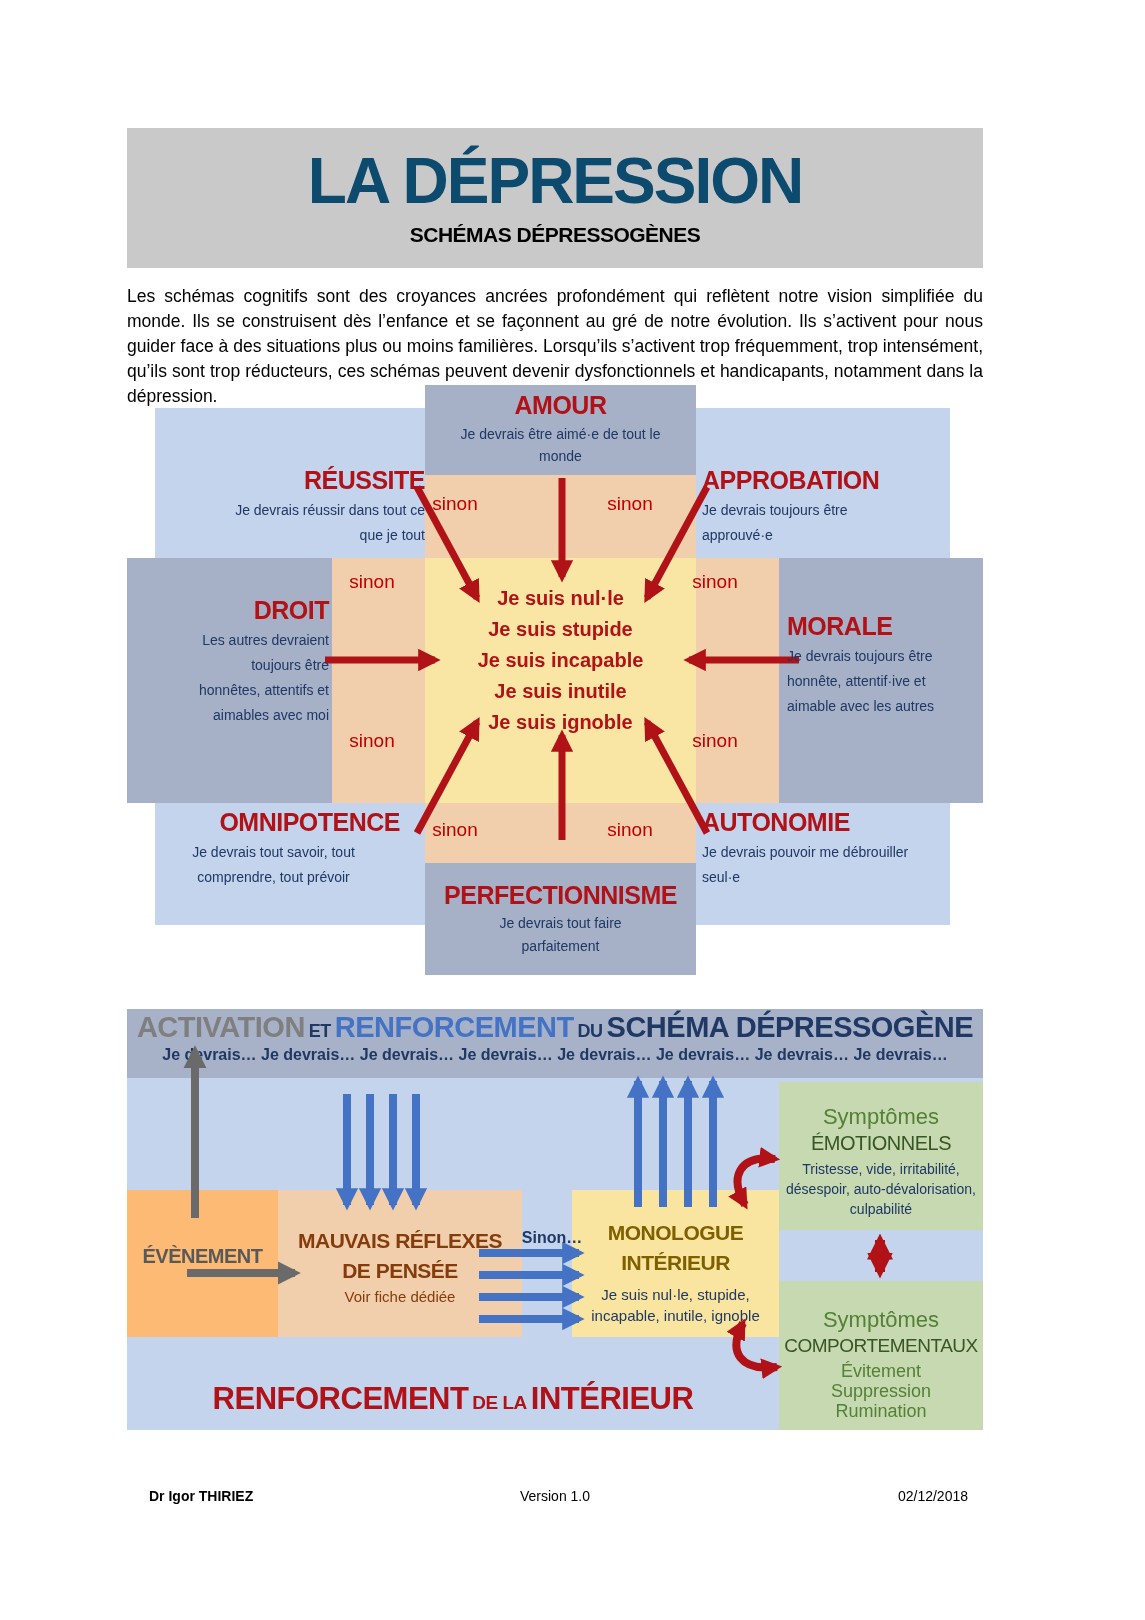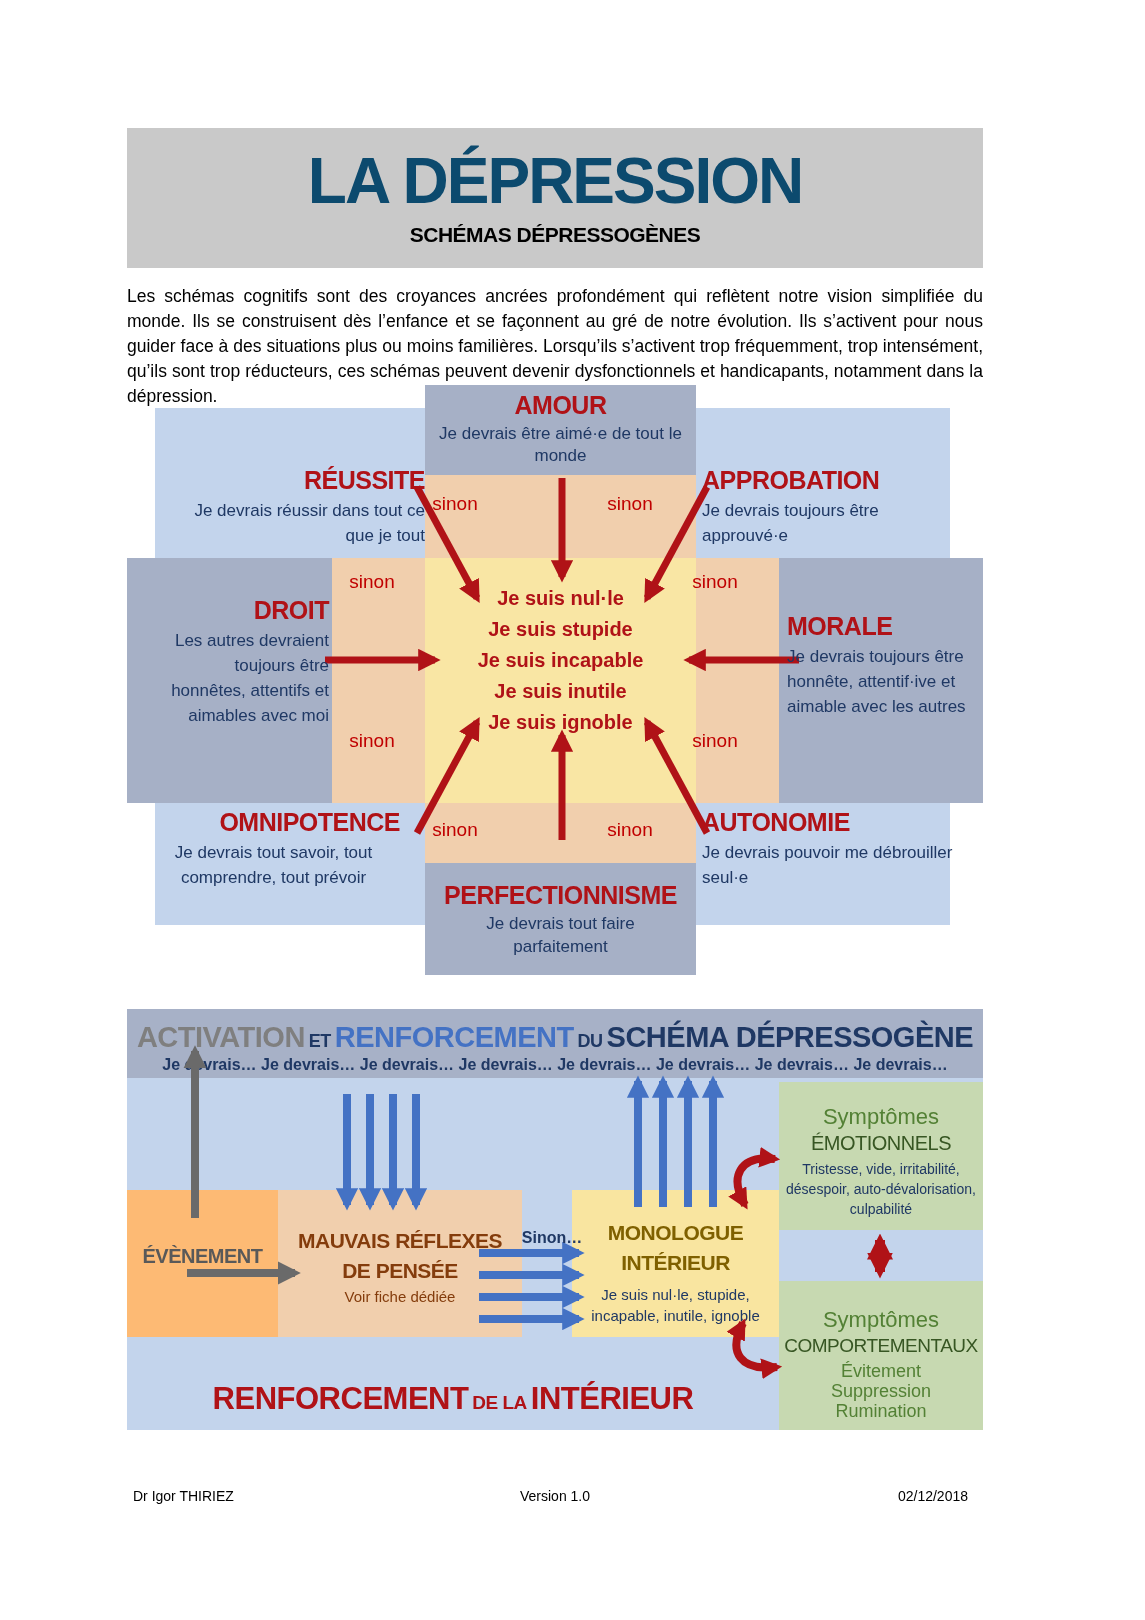--- a/index.html
+++ b/index.html
@@ -20,28 +20,28 @@
   
   #schema-diagram{left:127px;top:385px;width:856px;height:590px;}
   .bg{position:absolute;}
   .blue-bg{background:#c3d4ec;}
   .gray-bg{background:#a6b0c6;}
   .peach-bg{background:#f1cfad;}
   .yellow-bg{background:#f9e6a4;}
   .svg-layer{position:absolute;left:0;top:0;z-index:5;}
   .txt{position:absolute;z-index:10;}
   .s-title{font-size:25px;font-weight:bold;color:#b01217;letter-spacing:-0.5px;line-height:30px;}
-  .s-body{font-size:17px;color:#1f3864;line-height:25px;margin-top:3px;}
+  .s-body{font-size:14px;color:#1f3864;line-height:25px;margin-top:3px;}
   .center-lines{font-size:20px;font-weight:600;color:#b01217;line-height:31px;text-align:center;}
   .sinon{font-size:19px;color:#c00000;width:70px;text-align:center;z-index:10;}
 
   
   #process-diagram{left:127px;top:1009px;width:856px;height:421px;}
   .band{left:0;top:0;width:856px;height:69px;background:#a7b1c7;text-align:center;z-index:1;}
-  .band-title{margin-top:12px;letter-spacing:-0.5px;}
+  .band-title{margin-top:2px;letter-spacing:-0.5px;}
   .h-big{font-size:29px;font-weight:bold;}
   .h-gray{color:#7f7f7f;}
   .h-blue{color:#4472c4;}
   .h-navy{color:#1f3864;}
   .h-small{font-size:18px;font-weight:bold;color:#1f3864;}
   .jedevrais{font-size:16px;font-weight:bold;color:#1f3864;margin-top:2px;}
   .body-blue{left:0;top:69px;width:856px;height:352px;background:#c3d4ec;z-index:0;}
   .pbox{position:absolute;z-index:2;text-align:center;box-sizing:border-box;}
   .evenement-box{left:0;top:181px;width:151px;height:147px;background:#fdba74;}
   .evenement-label{margin-top:55px;font-size:20px;font-weight:bold;color:#595959;letter-spacing:-0.5px;}
@@ -60,21 +60,21 @@
   .sym-items{font-size:18px;color:#538135;line-height:20px;margin-top:4px;}
   .sinon2{left:380px;top:220px;width:90px;text-align:center;font-size:16px;font-weight:bold;
           color:#1f3864;z-index:10;}
   .renforcement{left:26px;top:372px;width:600px;text-align:center;z-index:10;color:#b01217;
                 font-weight:bold;letter-spacing:-0.5px;}
   .r-big{font-size:31px;}
   .r-small{font-size:19px;}
 
   
   .footer-item{top:1488px;font-size:14px;color:#000;}
-  .f-author{left:133px;}
+  .f-author{left:149px;font-weight:bold;}
   .f-version{left:127px;width:856px;text-align:center;}
   .f-date{left:783px;width:185px;text-align:right;}
 </style>
 </head>
 <body>
 
 <div class="page">
 
   <div class="abs title-box">
     <div class="main-title">LA DÉPRESSION</div>

